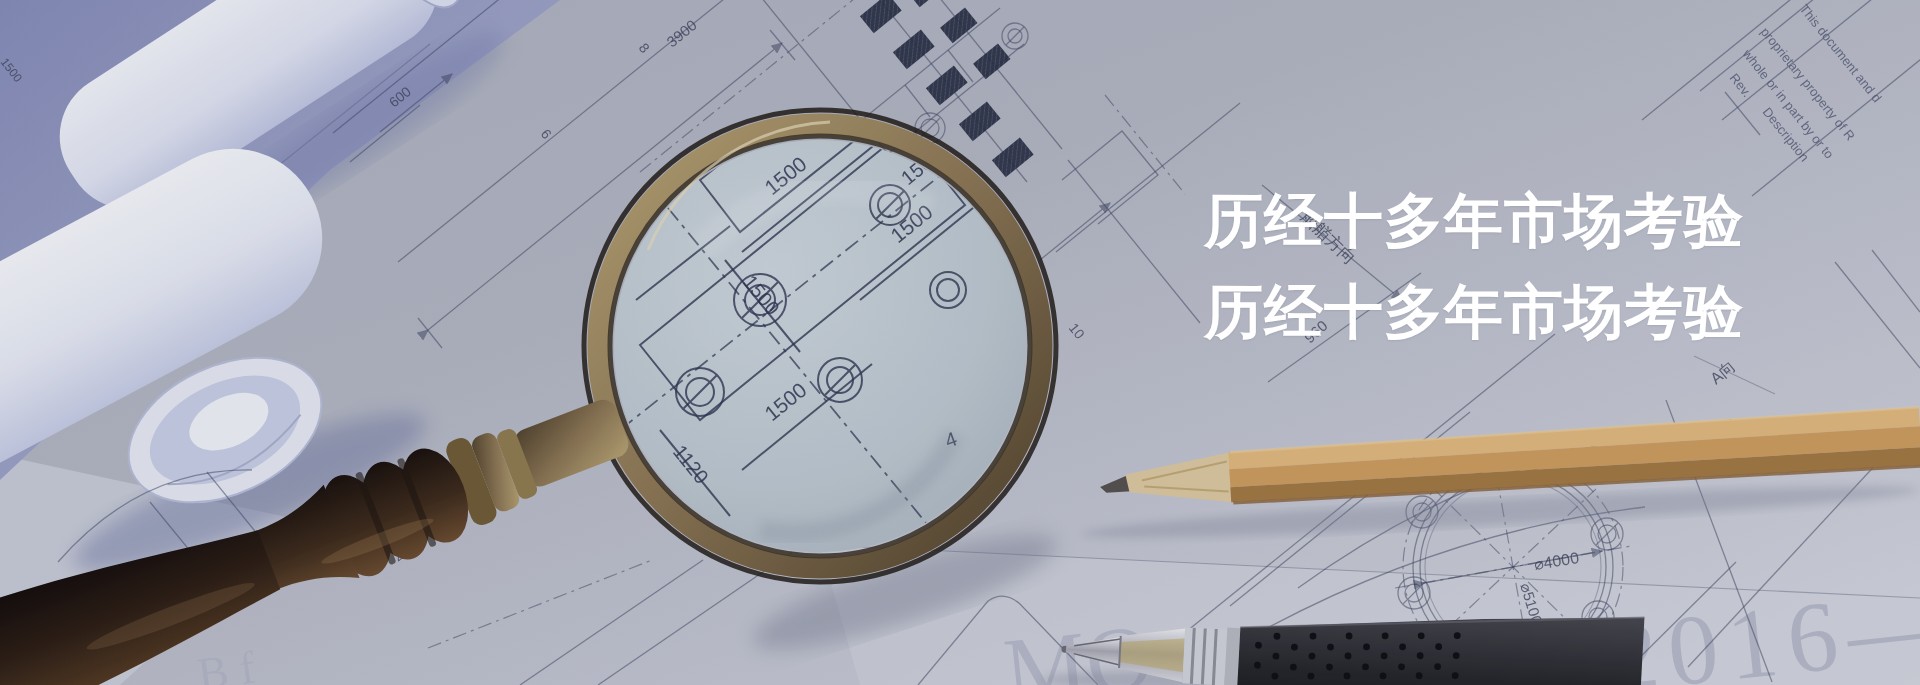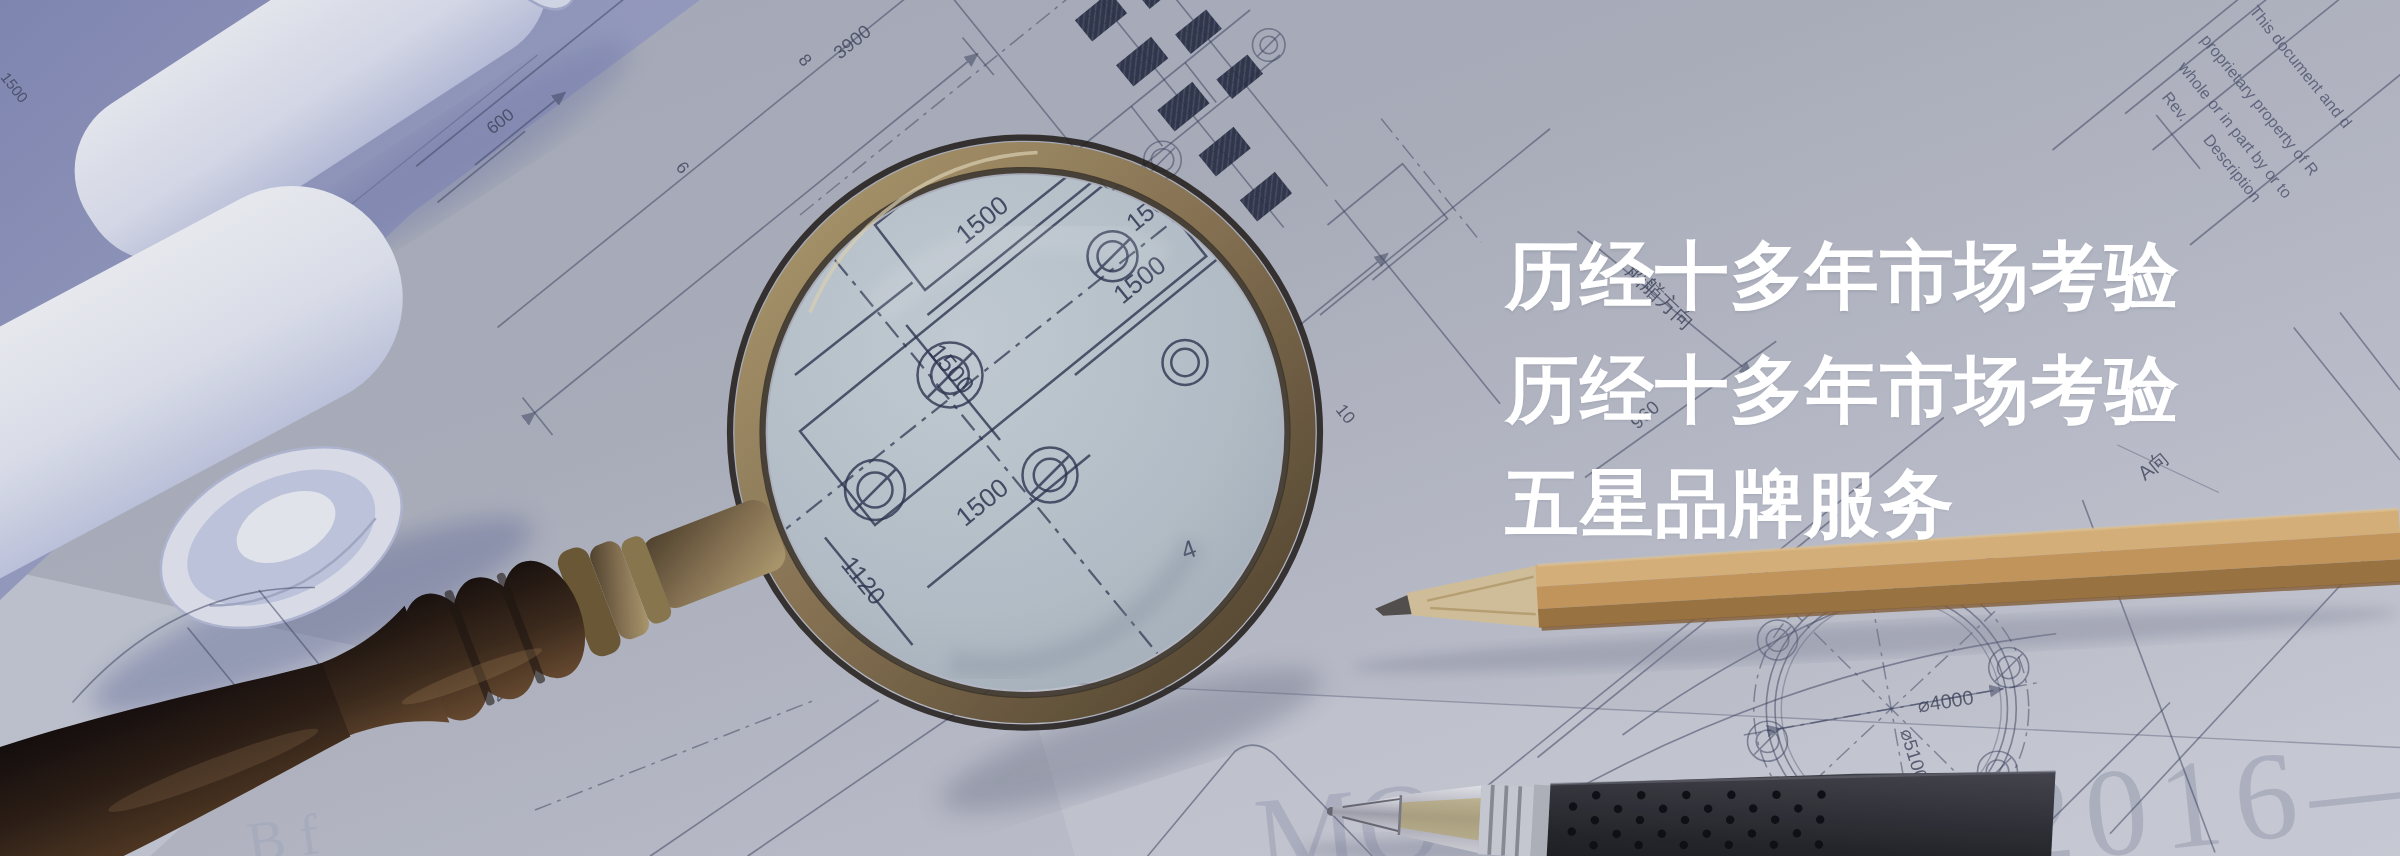--- a/index.html
+++ b/index.html
@@ -400,16 +400,15 @@
       <line x1="177" y1="-31" x2="580" y2="-62" stroke="#6a6a74" stroke-width="2" opacity="0.6"></line>
     </g>
   </g>
 
   <rect x="0" y="0" width="1920" height="685" fill="#3c4258" opacity="0.09"></rect>
 </svg>
 
 <div class="headline">
   <div>历经十多年市场考验</div>
   <div>历经十多年市场考验</div>
-  <div>五星品牌服务</div>
 </div>
 
 </div>
 
 </body></html>

